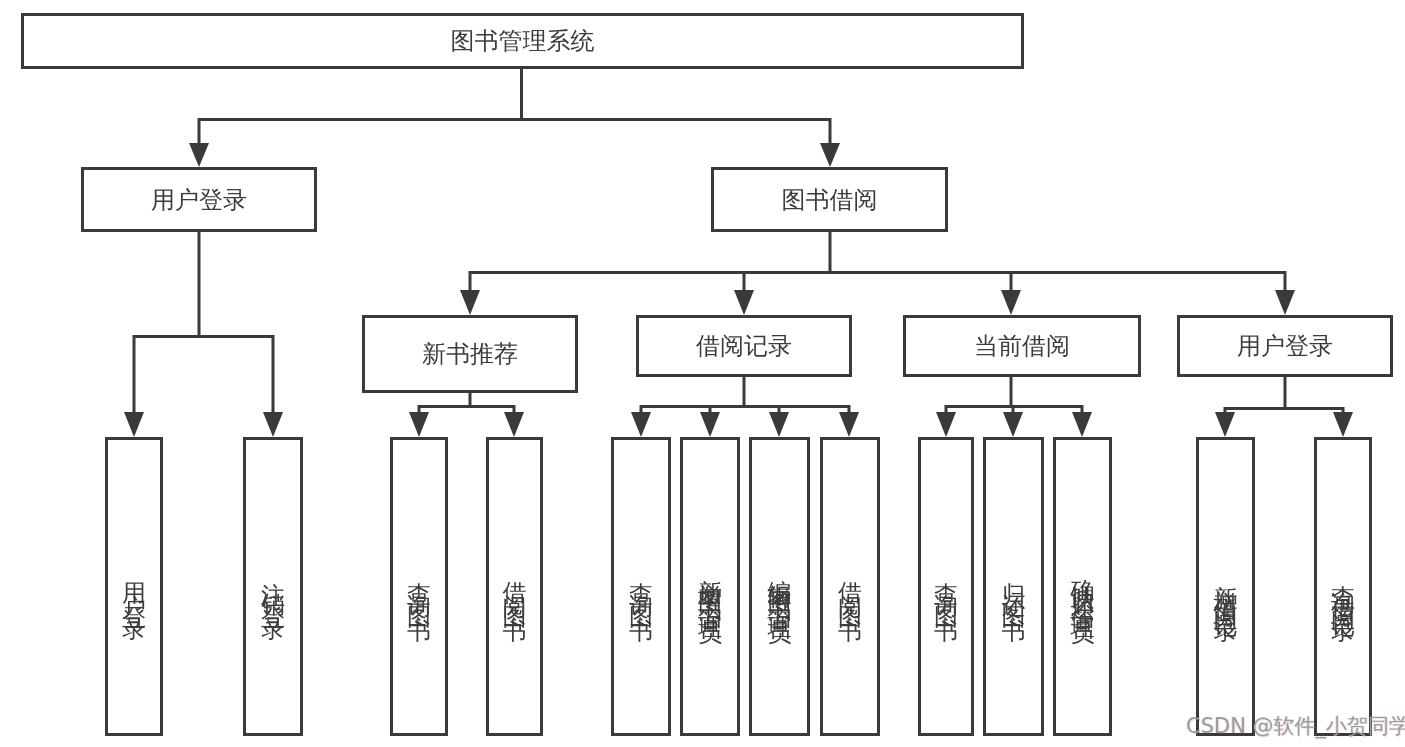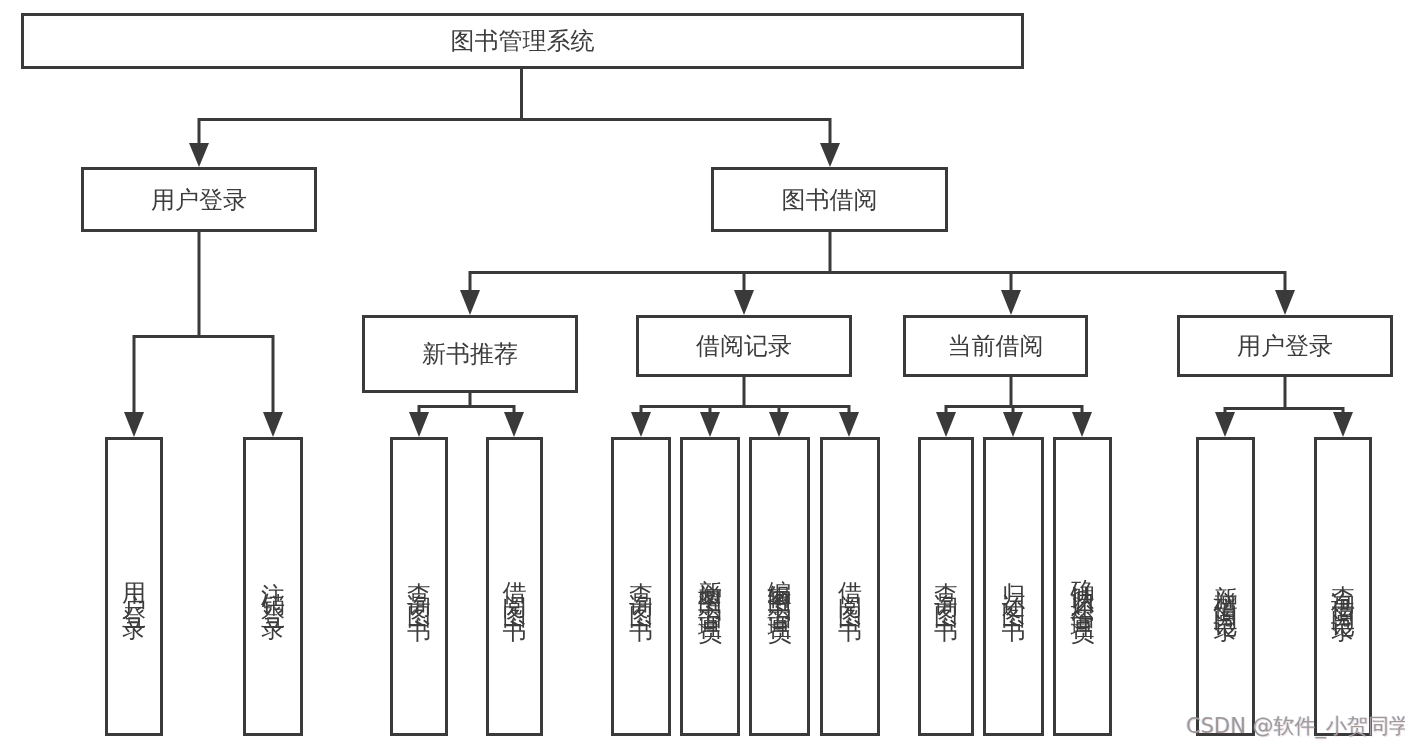--- a/index.html
+++ b/index.html
@@ -97,21 +97,21 @@
     </g>
   </svg>
 
   <div class="node" style="left:21px; top:13px; width:1003px; height:56px;">图书管理系统</div>
 
   <div class="node" style="left:81px; top:167px; width:236px; height:65px;">用户登录</div>
   <div class="node" style="left:711px; top:167px; width:237px; height:65px;">图书借阅</div>
 
   <div class="node" style="left:362px; top:315px; width:216px; height:78px;">新书推荐</div>
   <div class="node" style="left:636px; top:315px; width:216px; height:62px;">借阅记录</div>
-  <div class="node" style="left:903px; top:315px; width:185px; height:62px;">当前借阅</div>
+  <div class="node" style="left:903px; top:315px; width:238px; height:62px;">当前借阅</div>
   <div class="node" style="left:1177px; top:315px; width:216px; height:62px;">用户登录</div>
 
   <div class="node leaf ls-4" style="left:105px; top:437px; width:58px; height:299px;">用户登录</div>
   <div class="node leaf ls-4" style="left:243px; top:437px; width:60px; height:299px;">注销登录</div>
 
   <div class="node leaf ls-4" style="left:390px; top:437px; width:58px; height:299px;">查询图书</div>
   <div class="node leaf ls-4" style="left:486px; top:437px; width:57px; height:299px;">借阅图书</div>
 
   <div class="node leaf ls-4" style="left:611px; top:437px; width:60px; height:299px;">查询图书</div>
   <div class="node leaf ls-9" style="left:680px; top:437px; width:60px; height:299px;">新增图书（管理员）</div>

